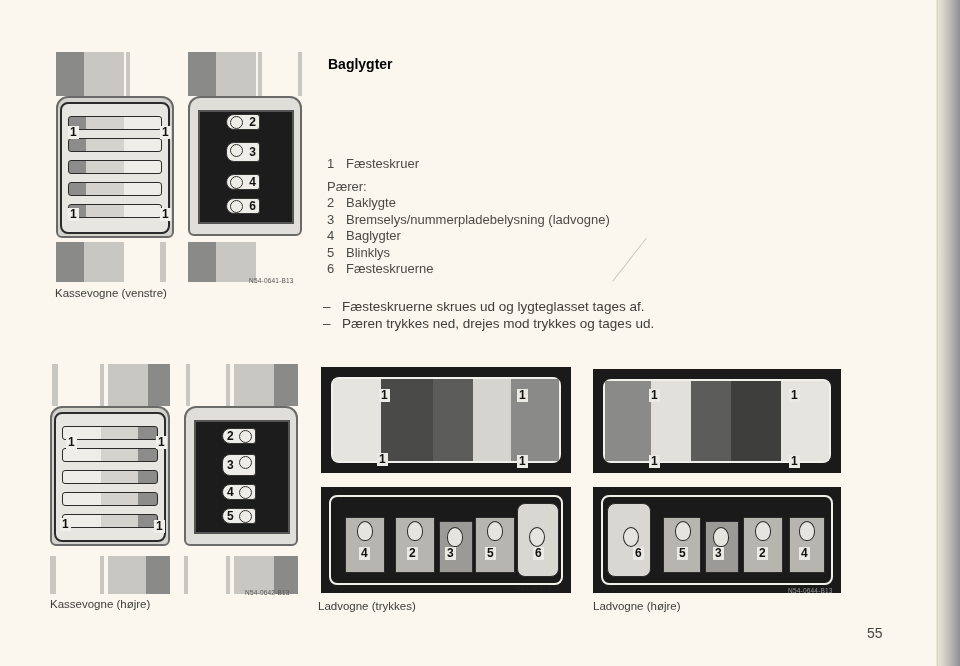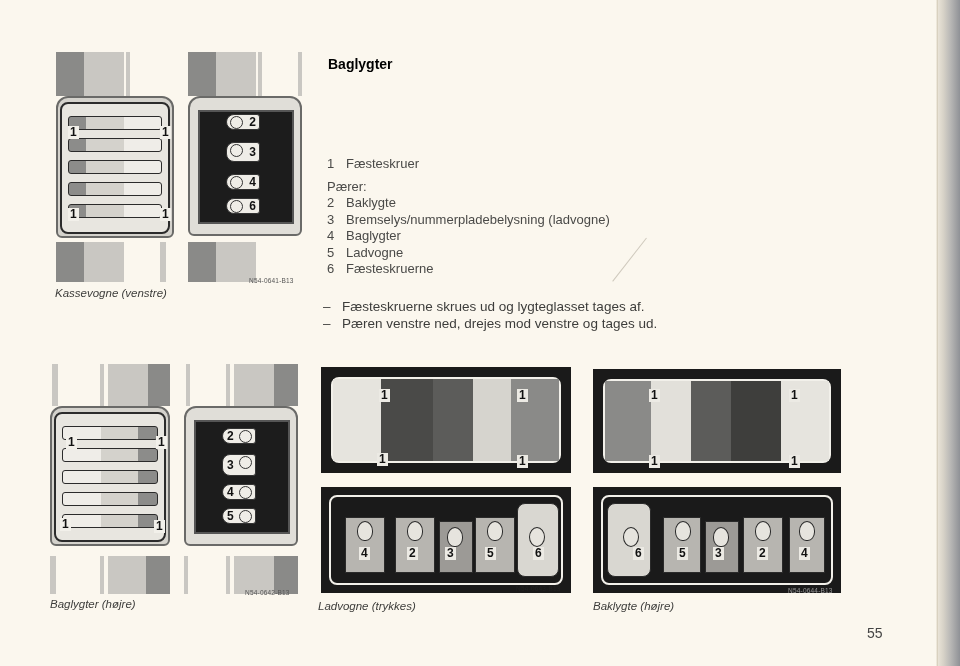--- a/index.html
+++ b/index.html
@@ -15,21 +15,21 @@
   }
   .page-edge-line { position:absolute; top:0; right:22px; width:1px; height:666px; background:#d9d1bf; }
   .title { position:absolute; left:328px; top:56px; font-size:14px; font-weight:bold; color:#000000; }
   .legend { position:absolute; left:327px; top:156px; font-size:13px; line-height:16.5px; color:#4a4a48; }
   .legend .row { display:flex; }
   .legend .num { width:19px; }
   .legend .sub { margin-top:6px; }
   .instructions { position:absolute; left:323px; top:298px; font-size:13.5px; line-height:17px; color:#3d3d3b; }
   .instructions .row { display:flex; }
   .instructions .dash { width:19px; }
-  .caption { position:absolute; font-size:11.5px; color:#3d3d3b;font-style:italic; }
+  .caption { position:absolute; font-size:11.5px; color:#3d3d3b; }
   .figcode { position:absolute; font-size:6.5px; color:#555; letter-spacing:0.2px; }
   .page-number { position:absolute; left:867px; top:625px; font-size:14px; color:#444; }
   .deco-line { position:absolute; left:646px; top:238px; width:1px; height:55px; background:#cfc9bd; transform:rotate(38deg); transform-origin:top; }
 
   
   .fig { position:absolute; }
   .stripe { position:absolute; }
   .lamp-frame {
     position:absolute; background:#d4d2cc; border:2px solid #6a6a68; border-radius:12px 12px 6px 6px;
   }
@@ -68,38 +68,38 @@
   <div class="row">
     <span class="num">3</span>
     <span>Bremselys/nummerpladebelysning (ladvogne)</span>
   </div>
   <div class="row">
     <span class="num">4</span>
     <span>Baglygter</span>
   </div>
   <div class="row">
     <span class="num">5</span>
-    <span>Ladvogne</span>
+    <span>Blinklys</span>
   </div>
   <div class="row">
     <span class="num">6</span>
     <span>Fæsteskruerne</span>
   </div>
 </div>
 
 <div class="deco-line"></div>
 
 <div class="instructions">
   <div class="row">
     <span class="dash">–</span>
     <span>Fæsteskruerne skrues ud og lygteglasset tages af.</span>
   </div>
   <div class="row">
     <span class="dash">–</span>
-    <span>Pæren venstre ned, drejes mod venstre og tages ud.</span>
+    <span>Pæren trykkes ned, drejes mod trykkes og tages ud.</span>
   </div>
 </div>
 
 <div class="fig" style="left:56px;top:52px;width:248px;height:232px;">
 
   <div class="stripe" style="left:0;top:0;width:28px;height:44px;background:#8a8a88;"></div>
   <div class="stripe" style="left:28px;top:0;width:40px;height:44px;background:#c9c7c2;"></div>
   <div class="stripe" style="left:70px;top:0;width:4px;height:44px;background:#c9c7c2;"></div>
   <div class="stripe" style="left:0;top:190px;width:28px;height:40px;background:#8a8a88;"></div>
   <div class="stripe" style="left:28px;top:190px;width:40px;height:40px;background:#c9c7c2;"></div>
@@ -189,21 +189,21 @@
   <div class="bulb" style="left:172px;top:144px;flex-direction:row-reverse;justify-content:flex-end;padding-left:4px;">
       <span class="glyph" style="left:auto;right:3px;"></span>
       <span>5</span>
     </div>
   <div class="stripe" style="left:134px;top:192px;width:4px;height:38px;background:#c9c7c2;"></div>
   <div class="stripe" style="left:176px;top:192px;width:4px;height:38px;background:#c9c7c2;"></div>
   <div class="stripe" style="left:184px;top:192px;width:40px;height:38px;background:#c9c7c2;"></div>
   <div class="stripe" style="left:224px;top:192px;width:24px;height:38px;background:#8a8a88;"></div>
 </div>
 <div class="figcode" style="left:245px;top:589px;">N54-0642-B13</div>
-<div class="caption" style="left:50px;top:598px;">Baglygter (højre)</div>
+<div class="caption" style="left:50px;top:598px;">Kassevogne (højre)</div>
 
 <div class="fig" style="left:321px;top:367px;width:250px;height:228px;">
 
   <div class="bar-lamp" style="left:0;top:0;width:250px;height:106px;">
     <div class="bar-inner" style="left:10px;top:10px;width:226px;height:82px;background:#d8d6d0;">
       <div class="cell" style="left:0;width:48px;background:#e6e4de;"></div>
       <div class="cell" style="left:48px;width:52px;background:#4a4a48;"></div>
       <div class="cell" style="left:100px;width:40px;background:#5c5c5a;"></div>
       <div class="cell" style="left:140px;width:38px;background:#d6d4ce;"></div>
       <div class="cell" style="left:178px;width:48px;background:#8a8a88;"></div>
@@ -263,15 +263,15 @@
     <div class="round-bulb" style="left:162px;top:34px;"></div>
     <div class="round-bulb" style="left:206px;top:34px;"></div>
     <span class="cell-num" style="left:40px;top:60px;">6</span>
     <span class="cell-num" style="left:84px;top:60px;">5</span>
     <span class="cell-num" style="left:120px;top:60px;">3</span>
     <span class="cell-num" style="left:164px;top:60px;">2</span>
     <span class="cell-num" style="left:206px;top:60px;">4</span>
   </div>
 </div>
 <div class="figcode" style="left:788px;top:587px;color:#999;">N54-0644-B13</div>
-<div class="caption" style="left:593px;top:600px;">Baklygte (højre)</div>
+<div class="caption" style="left:593px;top:600px;">Ladvogne (højre)</div>
 
 <div class="page-number">55</div>
 
 </body></html>

